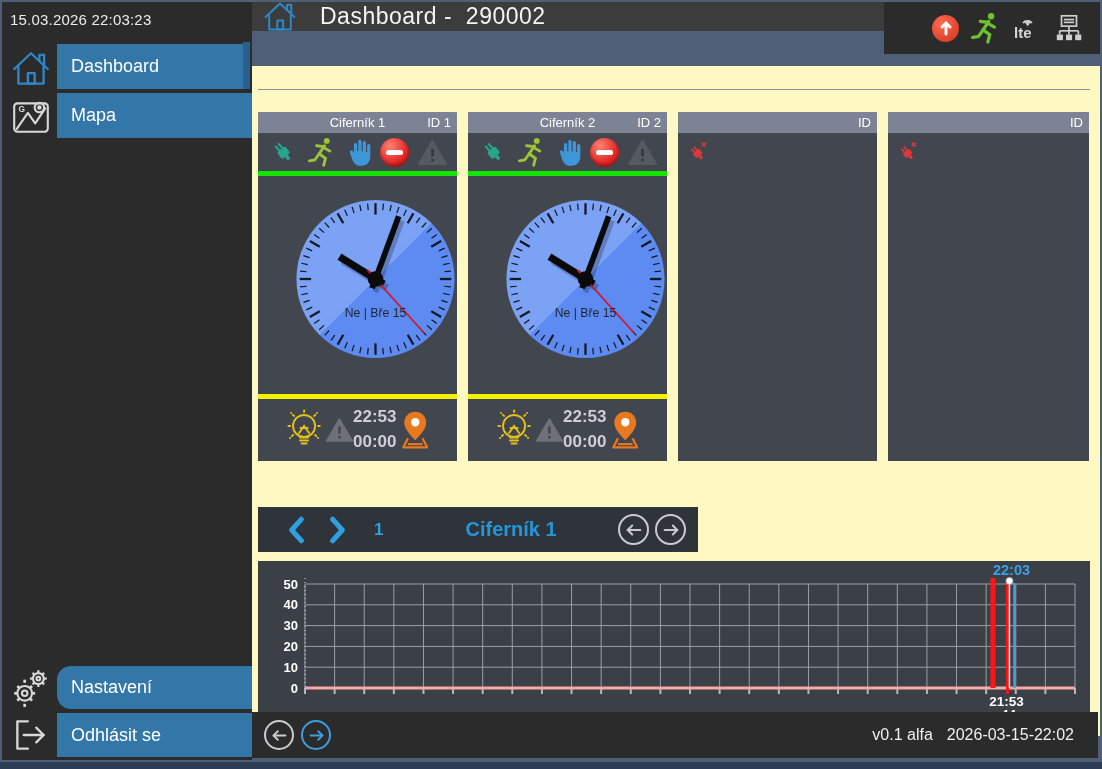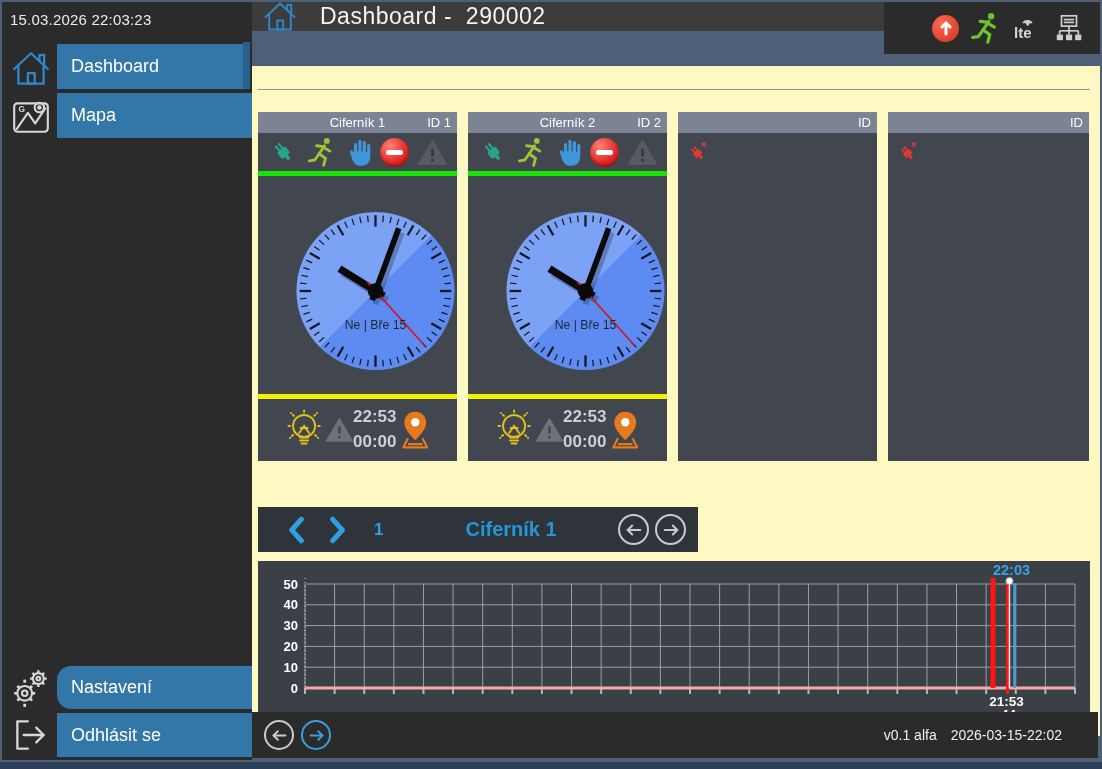--- a/index.html
+++ b/index.html
@@ -28,41 +28,41 @@
   
   .main { position:absolute; left:252px; top:42px; width:848px; height:670px; background:#fef9c3;margin-top:24px; }
   .separator { position:absolute; left:6px; top:23px; width:832px; border-top:1px solid #8d929b; }
 
   .card { position:absolute; top:46px; width:199px; height:349px; background:#42464e; display:flex; flex-direction:column; }
   .card-header { height:21px; background:#7b8395; display:flex; align-items:center; position:relative; flex:none; }
   .card-title { position:absolute; left:0; right:0; text-align:center; color:#fff; font-size:13px; }
   .card-id { position:absolute; right:6px; color:#fff; font-size:13px; }
   .icons-row { height:38px; display:flex; align-items:center; justify-content:space-between; padding:0 10px; flex:none; }
   .bar { height:5px; flex:none; }
-  .clock-zone { flex:1; display:flex; align-items:flex-end; justify-content:center;padding-left:36px; }
+  .clock-zone { flex:1; display:flex; align-items:flex-start; justify-content:center;padding-left:36px; }
   .card-footer { height:62px; flex:none; display:flex; align-items:center; justify-content:space-between; padding:0 24px; }
   .times { text-align:right; color:#ccd0d6; font-size:17px; font-weight:bold; line-height:1.45; }
   .empty-body { flex:1; padding:7px; }
 
   
   .pager { position:absolute; left:6px; top:441px; width:440px; height:45px; background:#2f333a;
            display:flex; align-items:center; }
   .page-num { color:#2f9fe0; font-size:17px; font-weight:bold; margin-left:24px; }
   .pager-title { color:#2496d8; font-size:20px; font-weight:bold; margin-left:82px; }
   .circle-btn { width:31px; height:31px; border-radius:50%; border:2px solid #c8cbd0; display:flex;
                 align-items:center; justify-content:center; cursor:pointer; flex:none; }
   .circle-btn.blue { border-color:#3aa0dd; }
 
   
   .chart-panel { position:absolute; left:6px; top:495px; width:832px; height:158px; background:#3b3f46; }
 
   
   .bottombar { position:absolute; left:252px; top:712px; width:846px; height:46px; background:#2b2b2b;
                display:flex; align-items:center; }
-  .version { position:absolute; right:36px; color:#efefef; font-size:14px; display:flex; gap:14px; }
+  .version { position:absolute; right:24px; color:#efefef; font-size:16px; display:flex; gap:14px; }
 </style>
 </head>
 <body>
 
 <div class="frame">
 
   <div class="sidebar">
     <div class="datetime">15.03.2026 22:03:23</div>
   </div>
 

